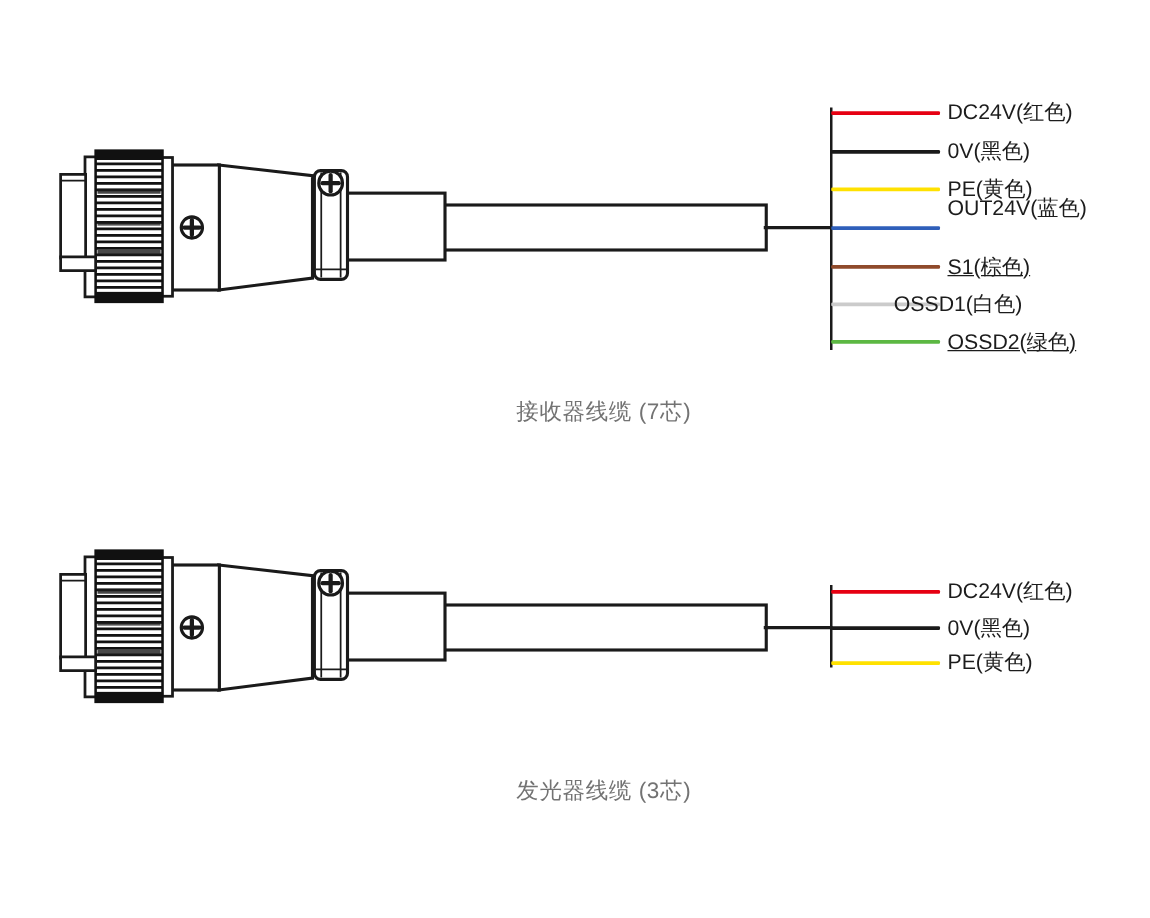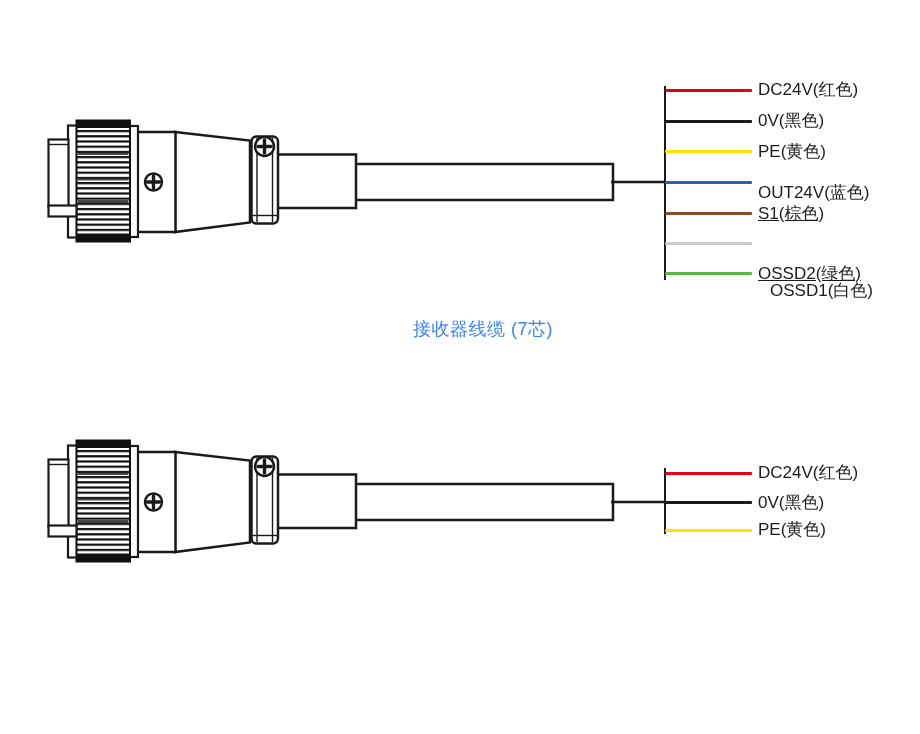--- a/index.html
+++ b/index.html
@@ -20,21 +20,21 @@
   .cross{stroke:#1a1a1a;stroke-width:3.4;stroke-linecap:round;}
   
   .wire-bus{position:absolute;width:2.5px;background:#1a1a1a;}
   .wire-line{position:absolute;height:3px;border-radius:1px;}
   .wire-label{
     position:absolute;height:24px;line-height:24px;font-size:17px;color:#1c1c1c;
     white-space:nowrap;
   }
   .caption{
     position:absolute;left:283px;width:400px;text-align:center;
-    font-size:18px;color:#3b82f6;letter-spacing:0.5px;
+    font-size:18px;color:#737373;letter-spacing:0.5px;
   }
 </style>
 </head>
 <body>
 
 <div class="canvas">
 
   <svg class="defs-svg" aria-hidden="true">
     <defs>
       <pattern id="knurlP" width="8" height="5.2" patternUnits="userSpaceOnUse">
@@ -88,39 +88,40 @@
     </svg>
     <div>
         <div class="wire-bus" style="left: 663.5px; top: 86px; height: 193.5px;"></div>
         <div class="wire-line" style="left: 665px; top: 88.5px; width: 87px; background: rgb(230, 0, 18);"></div>
         <div class="wire-label" style="left: 758px; top: 78px;">DC24V(红色)</div>
         <div class="wire-line" style="left: 665px; top: 119.5px; width: 87px; background: rgb(26, 26, 26);"></div>
         <div class="wire-label" style="left: 758px; top: 109px;">0V(黑色)</div>
         <div class="wire-line" style="left: 665px; top: 150px; width: 87px; background: rgb(255, 225, 0);"></div>
         <div class="wire-label" style="left: 758px; top: 139.5px;">PE(黄色)</div>
         <div class="wire-line" style="left: 665px; top: 181px; width: 87px; background: rgb(47, 95, 186);"></div>
-        <div class="wire-label" style="left: 758px; top: 181px;">OUT24V(蓝色)</div>
+        <div class="wire-label" style="left: 758px; top: 155px;">OUT24V(蓝色)</div>
         <div class="wire-line" style="left: 665px; top: 212px; width: 87px; background: rgb(143, 74, 43);"></div>
         <div class="wire-label" style="left: 758px; top: 201.5px; text-decoration: underline;">S1(棕色)</div>
         <div class="wire-line" style="left: 665px; top: 242px; width: 87px; background: rgb(203, 203, 203);"></div>
-        <div class="wire-label" style="left: 770px; top: 231.5px; margin-top: 47px;">OSSD1(白色)</div>
+        <div class="wire-label" style="left: 715px; top: 231.5px;">OSSD1(白色)</div>
         <div class="wire-line" style="left: 665px; top: 272px; width: 87px; background: rgb(92, 184, 67);"></div>
         <div class="wire-label" style="left: 758px; top: 261.5px; text-decoration: underline;">OSSD2(绿色)</div>
       </div>
     <div class="caption" style="top:317px">接收器线缆 (7芯)</div>
   </section>
 
   <section class="diagram">
     <svg class="connector conn-bottom" viewBox="40 75 630 250">
       <use href="#conn"></use>
     </svg>
     <div>
         <div class="wire-bus" style="left: 663.5px; top: 467.5px; height: 66.5px;"></div>
         <div class="wire-line" style="left: 665px; top: 471.5px; width: 87px; background: rgb(230, 0, 18);"></div>
         <div class="wire-label" style="left: 758px; top: 461px;">DC24V(红色)</div>
         <div class="wire-line" style="left: 665px; top: 501px; width: 87px; background: rgb(26, 26, 26);"></div>
         <div class="wire-label" style="left: 758px; top: 490.5px;">0V(黑色)</div>
         <div class="wire-line" style="left: 665px; top: 528.5px; width: 87px; background: rgb(255, 225, 0);"></div>
         <div class="wire-label" style="left: 758px; top: 518px;">PE(黄色)</div>
       </div>
+    <div class="caption" style="top:620px">发光器线缆 (3芯)</div>
   </section>
 
 </div>
 
 </body></html>

